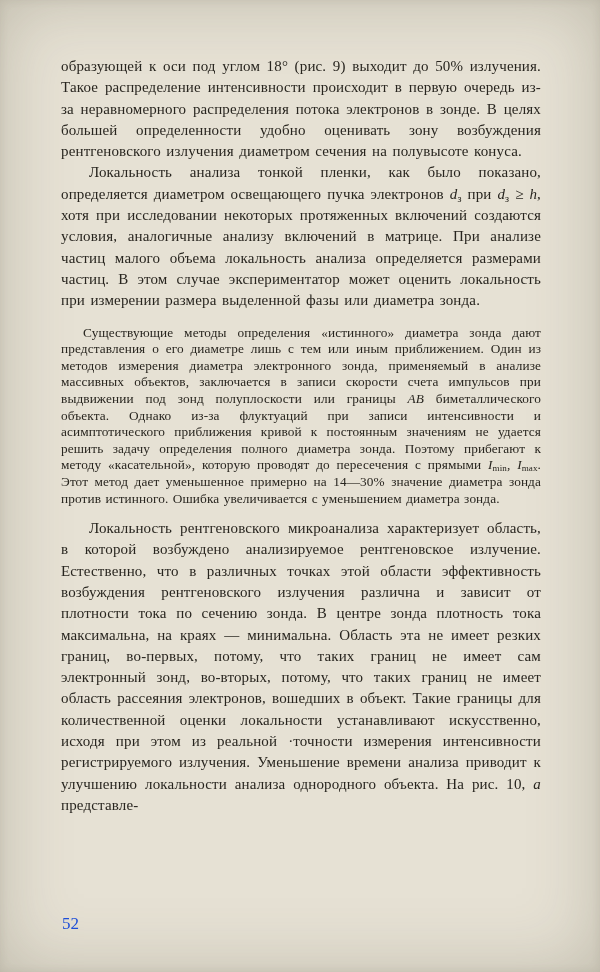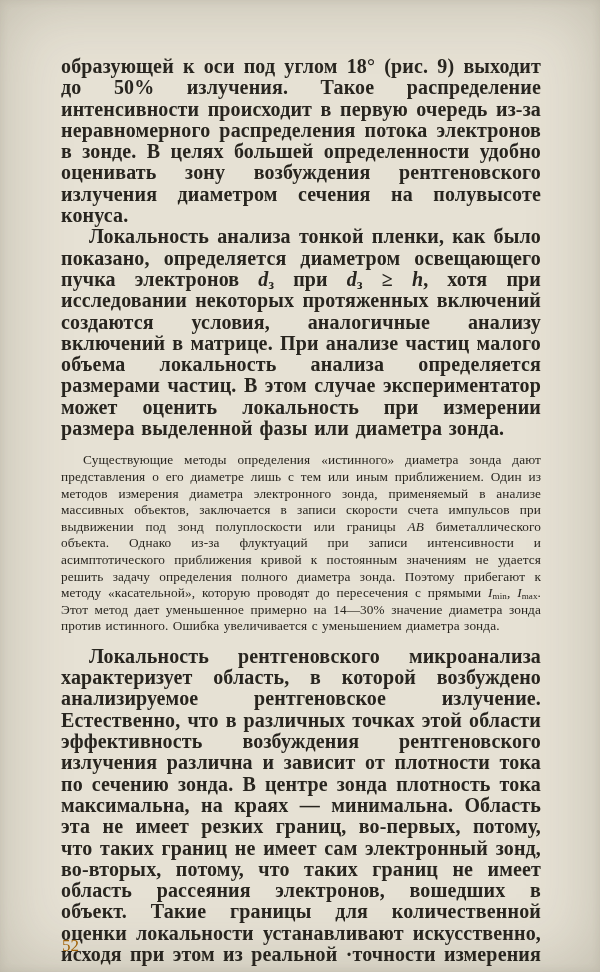--- a/index.html
+++ b/index.html
@@ -24,47 +24,46 @@
   .text-block {
     position: absolute;
     left: 61px;
     top: 56px;
     width: 480px;
     text-align: justify;
     hyphens: auto;
   }
   p { margin: 0; }
   p.main {
-    font-size: 20px;
+    font-size: 15px;
     line-height: 21.3px;
     letter-spacing: 0.15px;
     word-spacing: 1.5px;
-    font-weight: bold;
   }
   p.indent { text-indent: 28px; }
   p.fine {
     font-size: 13.3px;
     line-height: 16.6px;
     letter-spacing: 0.1px;
     word-spacing: 1px;
     text-indent: 22px;
     margin: 13px 0 11px 0;
   }
   .it { font-style: italic; }
   sub {
     font-size: 68%;
     line-height: 0;
     vertical-align: -0.25em;
   }
   .page-number {
     position: absolute;
     left: 62px;
-    top: 936px;
+    top: 914px;
     font-size: 17px;
-    color: #a16207;
+    color: #1d4ed8;
   }
 </style>
 </head>
 <body>
 
 <div class="scan-vignette"></div>
 
 <div class="text-block">
 
   <p class="main"><span>образующей к оси под углом  18° (рис. 9) выходит до 50% излучения. Такое распределение интенсивности происходит в первую очередь из-за неравномерного распределения потока электронов в зонде. В целях большей определенности удобно оценивать зону возбуждения рентгеновского излучения диаметром сечения на полувысоте конуса.</span></p>

